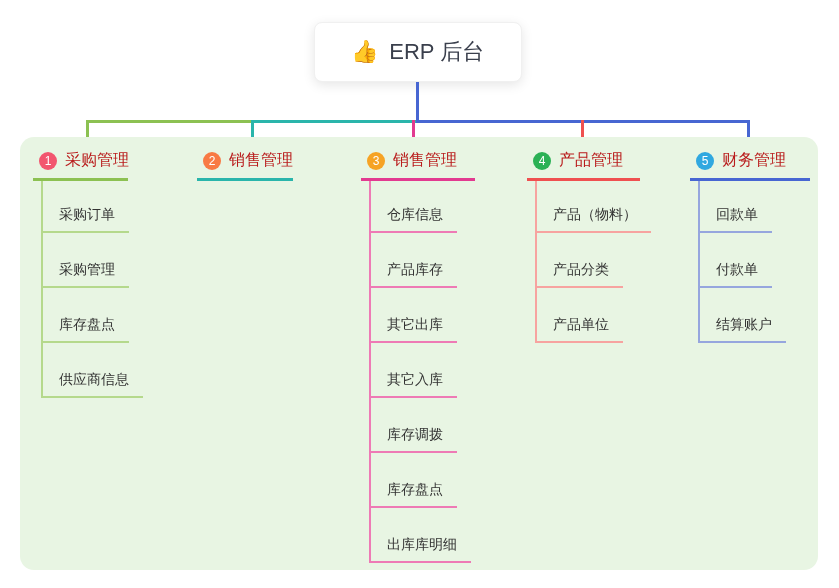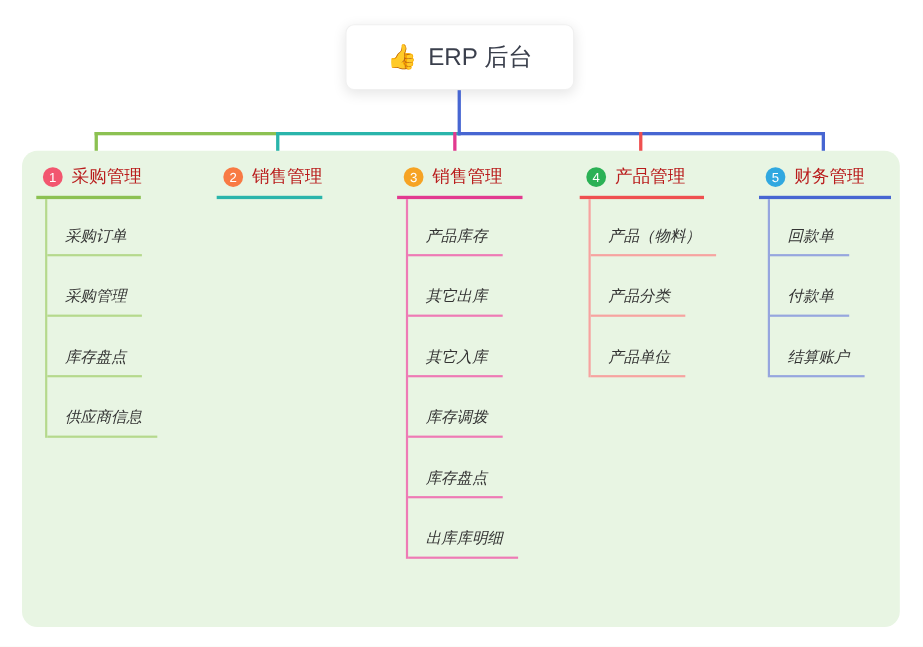--- a/index.html
+++ b/index.html
@@ -48,21 +48,20 @@
   .badge{
     width:18px;height:18px;border-radius:50%;
     background:var(--badge);color:#fff;
     font-size:12px;line-height:18px;text-align:center;flex:0 0 18px;
   }
   .branch-label{font-size:16px;color:#b91c1c;white-space:nowrap;}
 
   .children{
     margin-left:8px;
     border-left:2px solid var(--light);
-    font-style:italic;
   }
   .child{
     height:55px;box-sizing:border-box;width:max-content;
     display:flex;align-items:flex-end;
     padding:0 14px 7px 16px;
     border-bottom:2px solid var(--light);
     font-size:14px;color:#333;white-space:nowrap;
   }
   .child:first-child{height:52px;}
 </style>
@@ -116,20 +115,23 @@
     </div>
   </div>
 
   <div class="branch b3" style="--main: #e23a90; --light: #ee7ab5; --badge: #f6a324;">
     <div class="branch-header">
       <span class="badge">3</span>
       <span class="branch-label">销售管理</span>
     </div>
     <div class="children">
       <div class="child">
+          <span>仓库信息</span>
+        </div>
+      <div class="child">
           <span>产品库存</span>
         </div>
       <div class="child">
           <span>其它出库</span>
         </div>
       <div class="child">
           <span>其它入库</span>
         </div>
       <div class="child">
           <span>库存调拨</span>

